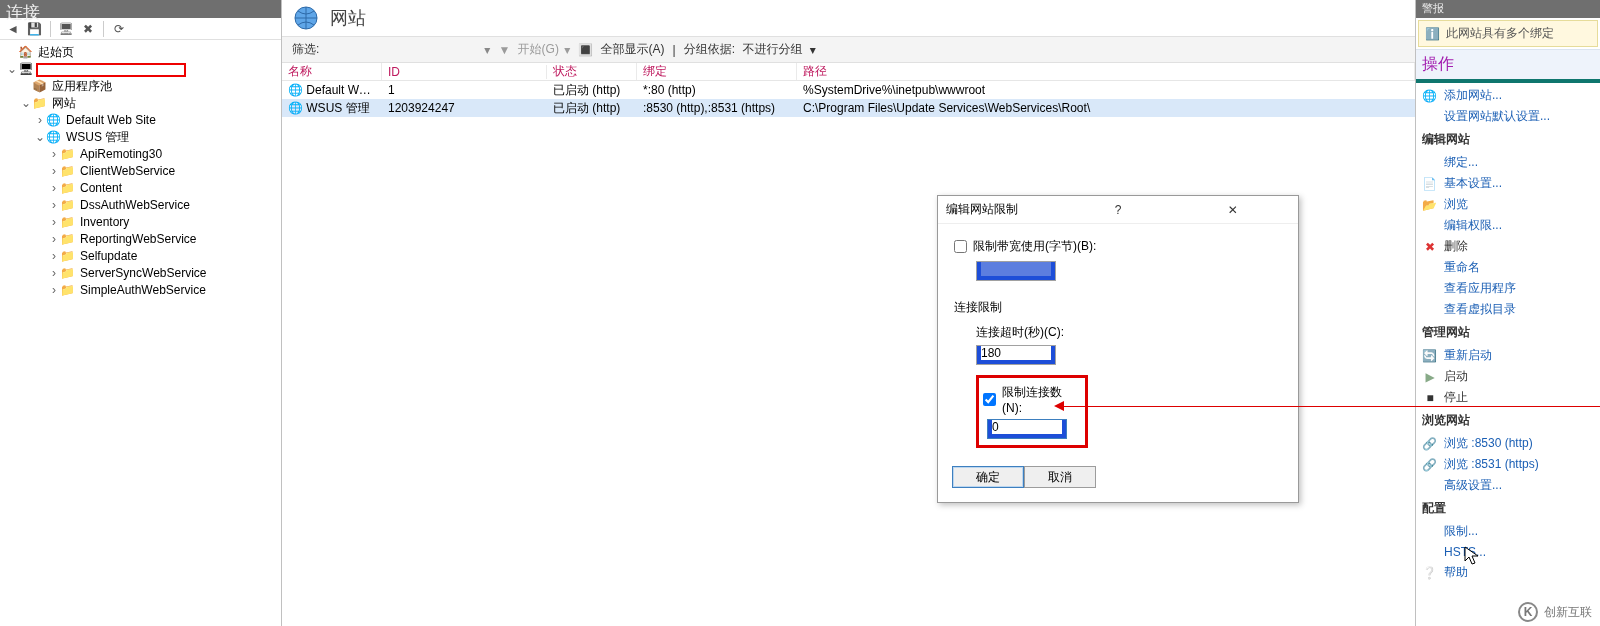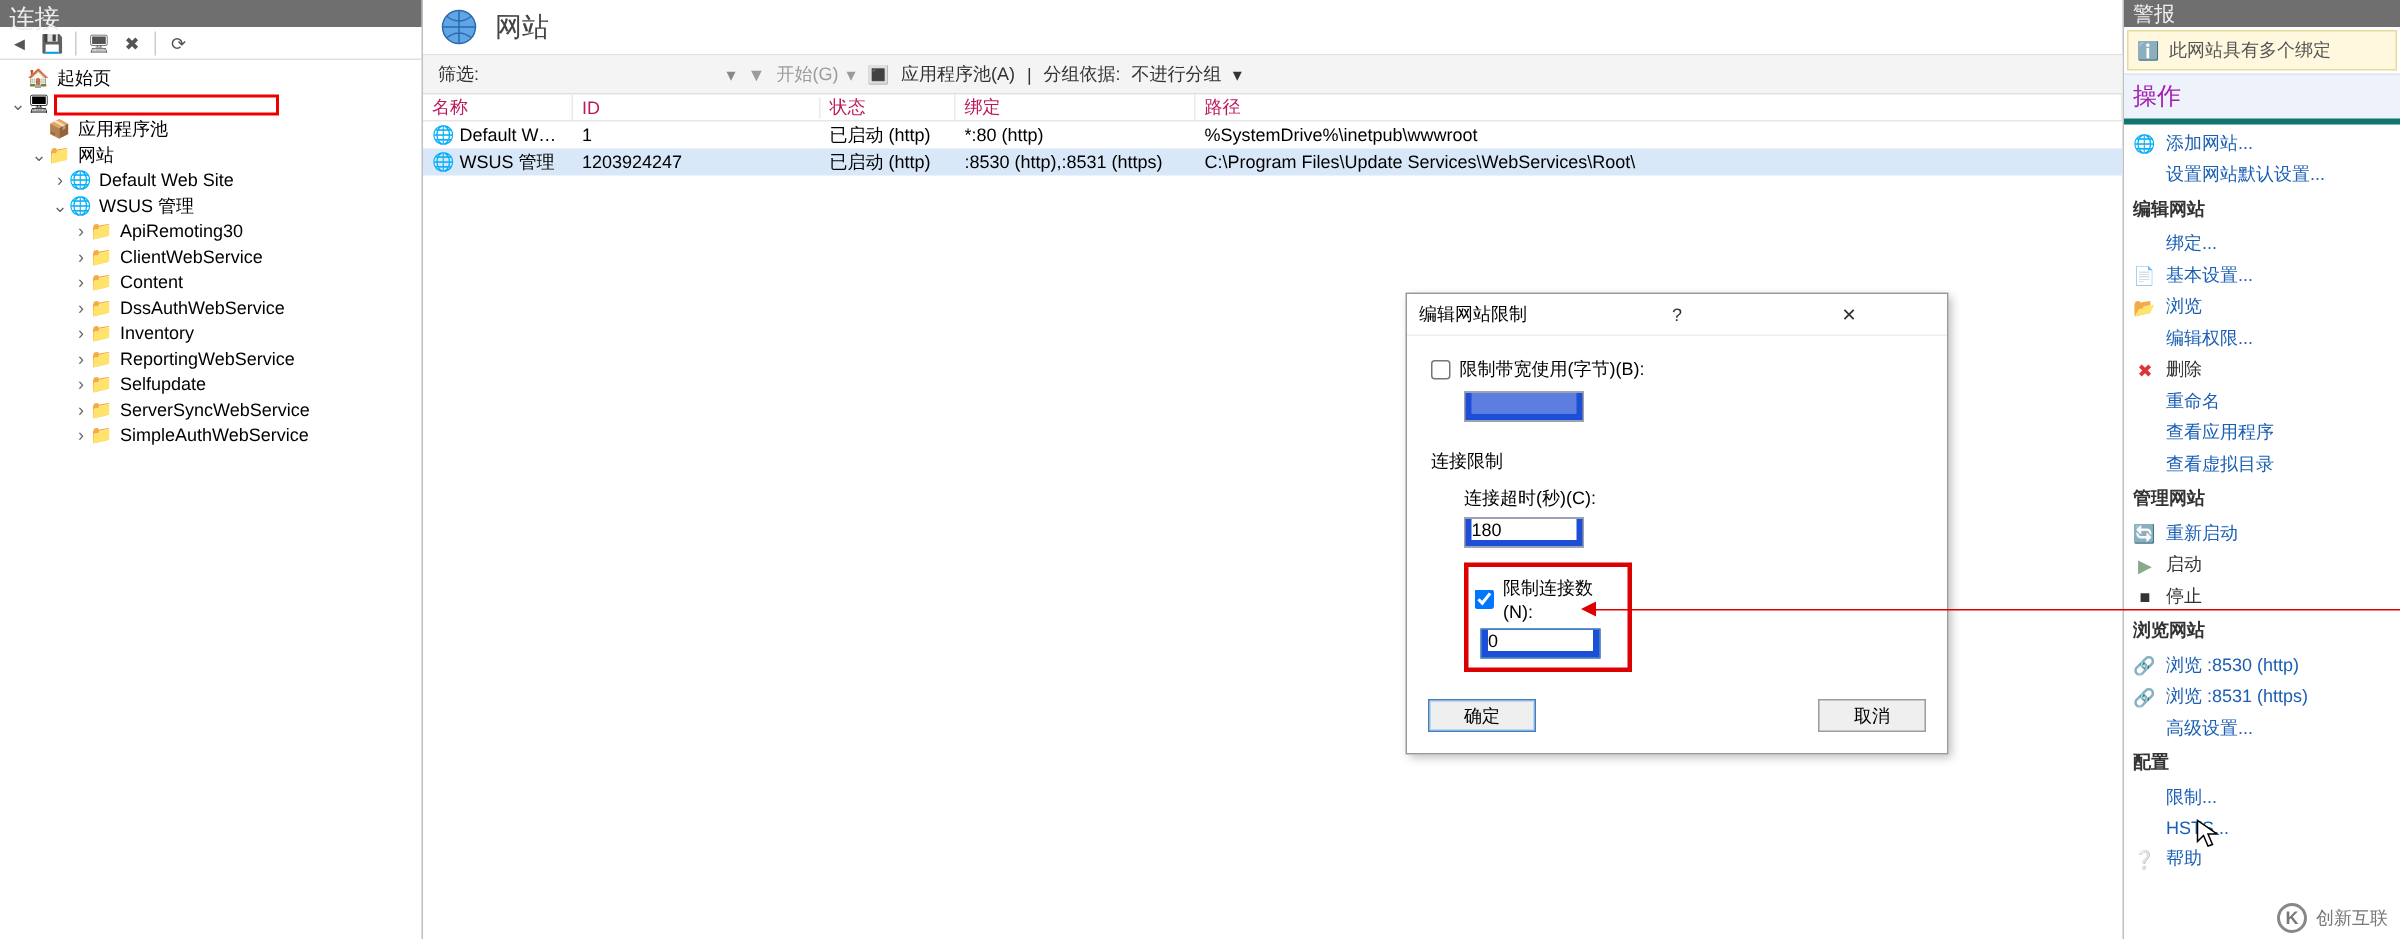--- a/index.html
+++ b/index.html
@@ -43,31 +43,31 @@
 .dlg-title { display:flex; align-items:center; height:28px; padding:0 8px; background:#fff; border-bottom:1px solid #eee; }
 .dlg-title span { flex:1; font-size:12px; }
 .dlg-x { width:24px; text-align:center; cursor:pointer; color:#333; }
 .dlg-body { padding:14px 16px 8px 16px; }
 .cbrow { display:flex; align-items:center; gap:6px; margin-bottom:6px; }
 .numbox { width:80px; height:20px; border:1px solid #a1a1a1; padding:0 4px; background:#1d4ed8; }
 .numbox input { border:none; outline:none; width:100%; font-size:12px; }
 .group-red { border:3px solid #d00; padding:6px 8px; margin-top:6px; width:112px; }
 .dlg-sec { margin-top:18px; }
 .indent { margin-left:22px; }
-.dlg-btns { display:flex; justify-content:space-between; gap:12px; padding:10px 14px 14px; }
+.dlg-btns { display:flex; justify-content:flex-start; gap:0; padding:10px 14px 14px; }
 .wbtn { width:72px; height:22px; border:1px solid #9c9c9c; background:#efefef; cursor:pointer; }
 .wbtn.primary { border:1px solid #3d7fbf; box-shadow:0 0 0 1px #bcd6ef inset; }
 
 
 .arrow-line { position:absolute; top:406px; left:780px; height:0; border-top:1px solid #d00; width:636px; }
 .arrow-head { position:absolute; top:401px; left:772px; width:0; height:0; border-top:5px solid transparent; border-bottom:5px solid transparent; border-right:10px solid #d00; }
 
 
 .right { width:184px; display:flex; flex-direction:column; background:#fff; }
-.right .top-strip { height:18px; background:#6f6f6f; color:#eee; padding:1px 6px; font-size:14px; }
+.right .top-strip { height:18px; background:#6f6f6f; color:#eee; padding:1px 6px; font-size:11px; }
 .alert { display:flex; align-items:center; gap:6px; padding:4px 6px; background:#fff8df; border:1px solid #e6dc9a; margin:2px; color:#555; }
 .sect-title { background:#eef3fb; color:#a21caf; padding:4px 6px; font-size:16px; border-top:1px solid #dbe4ef; border-bottom:4px solid #0f766e; }
 .action-list { padding:2px 0; }
 .act { display:flex; align-items:center; gap:6px; padding:2px 6px; cursor:pointer; }
 .act.link { color:#1b5fb4; }
 .act.sub  { color:#333; }
 .act .aic { width:16px; height:16px; display:inline-flex; align-items:center; justify-content:center; }
 .subhead { padding:4px 6px; font-weight:bold; color:#333; }
 
 .watermark { position:absolute; right:8px; bottom:4px; display:flex; align-items:center; gap:6px; color:#777; font-size:13px; }
@@ -184,21 +184,21 @@
         </span>
       <h1>网站</h1>
     </div>
     <div class="filter">
       <span class="fld">
           <span>筛选:</span>
           <input class="drop" style="">
         </span>
       <span style="color:#888">▾</span>
       <span class="fld disabled"><span>▼</span>&nbsp;<span>开始(G)</span>&nbsp;▾</span>
-      <span class="fld"><span>🔳</span>&nbsp;<span>应用程序池(A)</span></span>
+      <span class="fld"><span>🔳</span>&nbsp;<span>全部显示(A)</span></span>
       <span>|</span>
       <span class="fld"><span>分组依据:</span>&nbsp;<span>不进行分组</span>&nbsp;<span>▾</span></span>
     </div>
     <div class="grid">
       <div class="ghead">
         <div class="gc c-name">名称</div>
         <div class="gc c-id">ID</div>
         <div class="gc c-status">状态</div>
         <div class="gc c-bind">绑定</div>
         <div class="gc c-path">路径</div>

